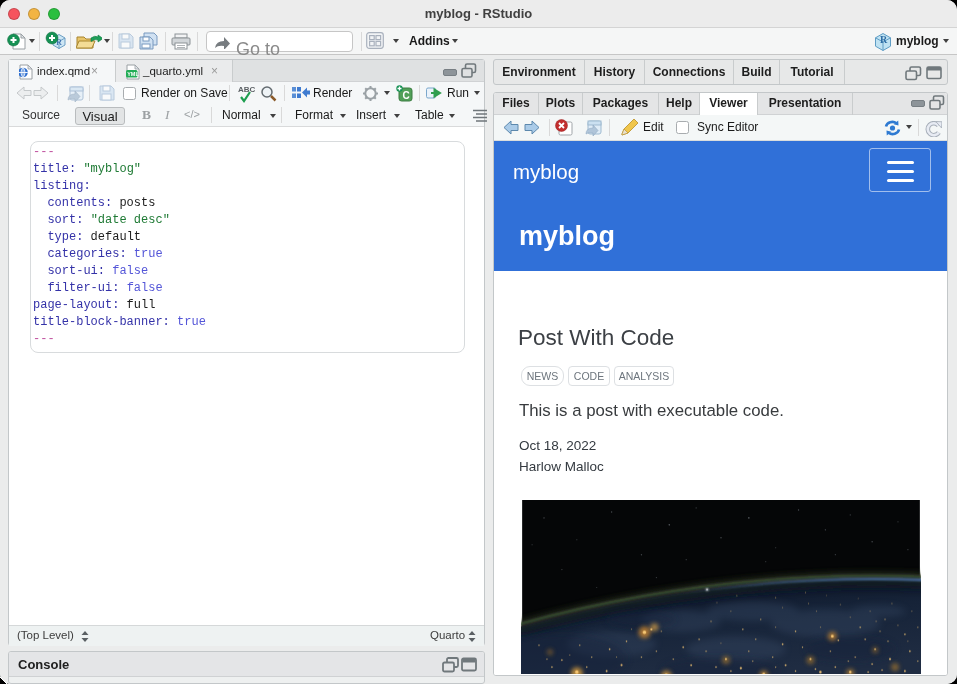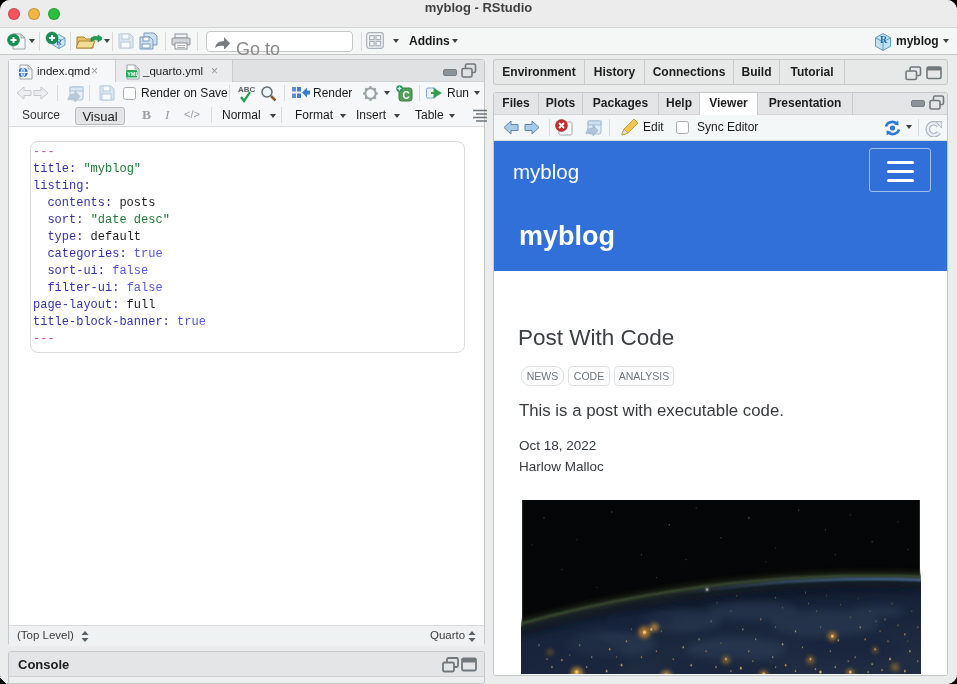--- a/index.html
+++ b/index.html
@@ -2,21 +2,21 @@
 <html><head>
 <meta charset="utf-8">
 <style>
 * { margin:0; padding:0; box-sizing:border-box; }
 html,body { width:957px; height:684px; background:#000; font-family:"Liberation Sans", sans-serif; overflow:hidden; }
 .abs { position:absolute; }
 #win { position:absolute; left:0; top:0; width:957px; height:684px; background:#ebecec; border-radius:10px; overflow:hidden; }
 
 #titlebar { left:0; top:0; width:957px; height:28px; background:#ececec; border-bottom:1px solid #d4d4d4; }
 .tl { width:12px; height:12px; border-radius:50%; top:8px; border:0.5px solid rgba(0,0,0,0.18); }
-#title { width:957px; top:0; text-align:center; font-size:13px; font-weight:bold; color:#404040; }
+#title { width:957px; top:6px; text-align:center; font-size:13px; font-weight:bold; color:#404040; }
 
 #maintb { left:0; top:28px; width:957px; height:27px; background:#f5f6f6; border-bottom:1px solid #c6c6c6; }
 .vsep { width:1px; background:#d9d9d9; top:4px; height:19px; }
 .caret { width:0; height:0; border-left:3.5px solid transparent; border-right:3.5px solid transparent; border-top:4px solid #404040; }
 #gobox { left:206px; top:3px; width:147px; height:21px; background:#fff; border:1px solid #c6c6c6; border-radius:4px; }
 #gobox span { position:absolute; left:29px; top:7px; font-size:18px; color:#8a8a8a; }
 
 #desk { left:0; top:55px; width:957px; height:629px; background:#ebecec; }
 .pane { border:1px solid #c3c7c9; border-radius:3px; background:#f5f7f8; }
 #edpane { left:8px; top:4px; width:477px; height:587px; }

